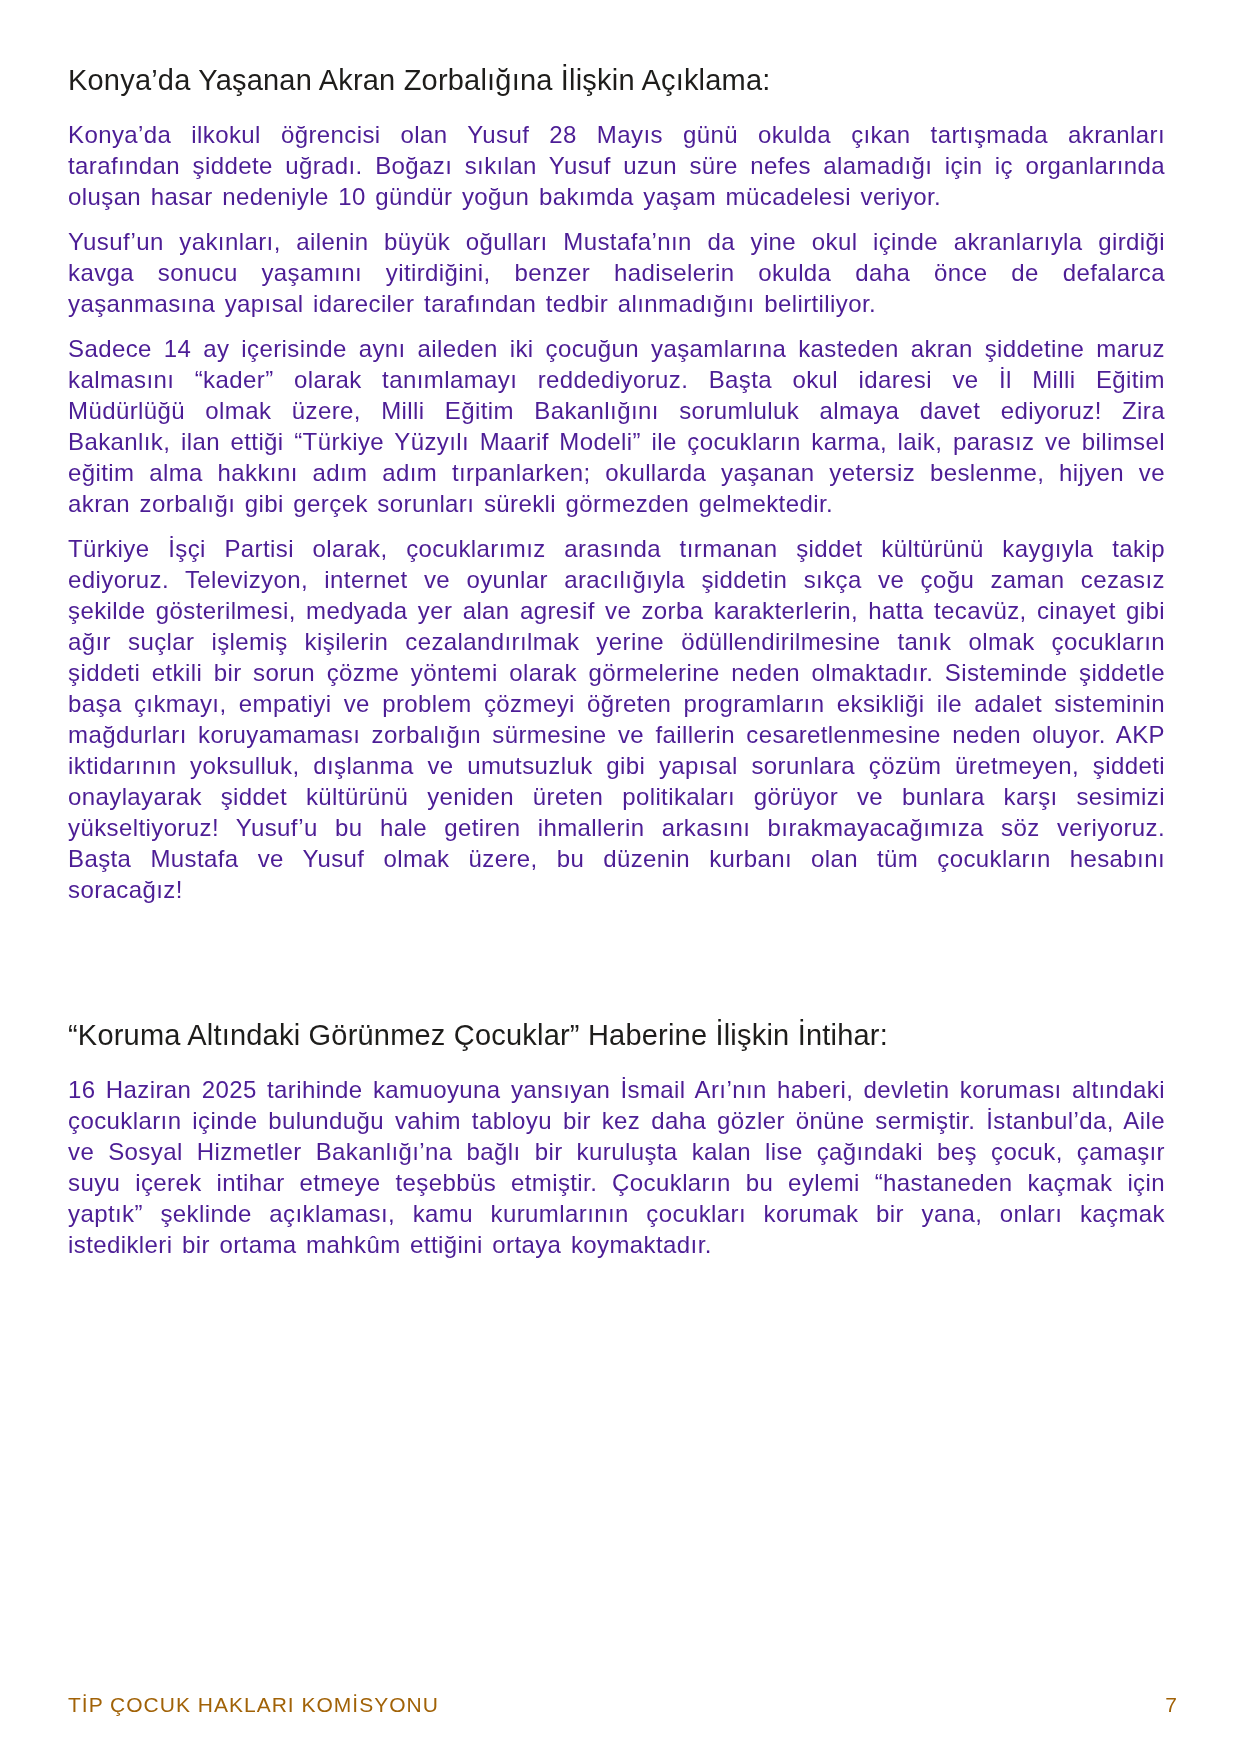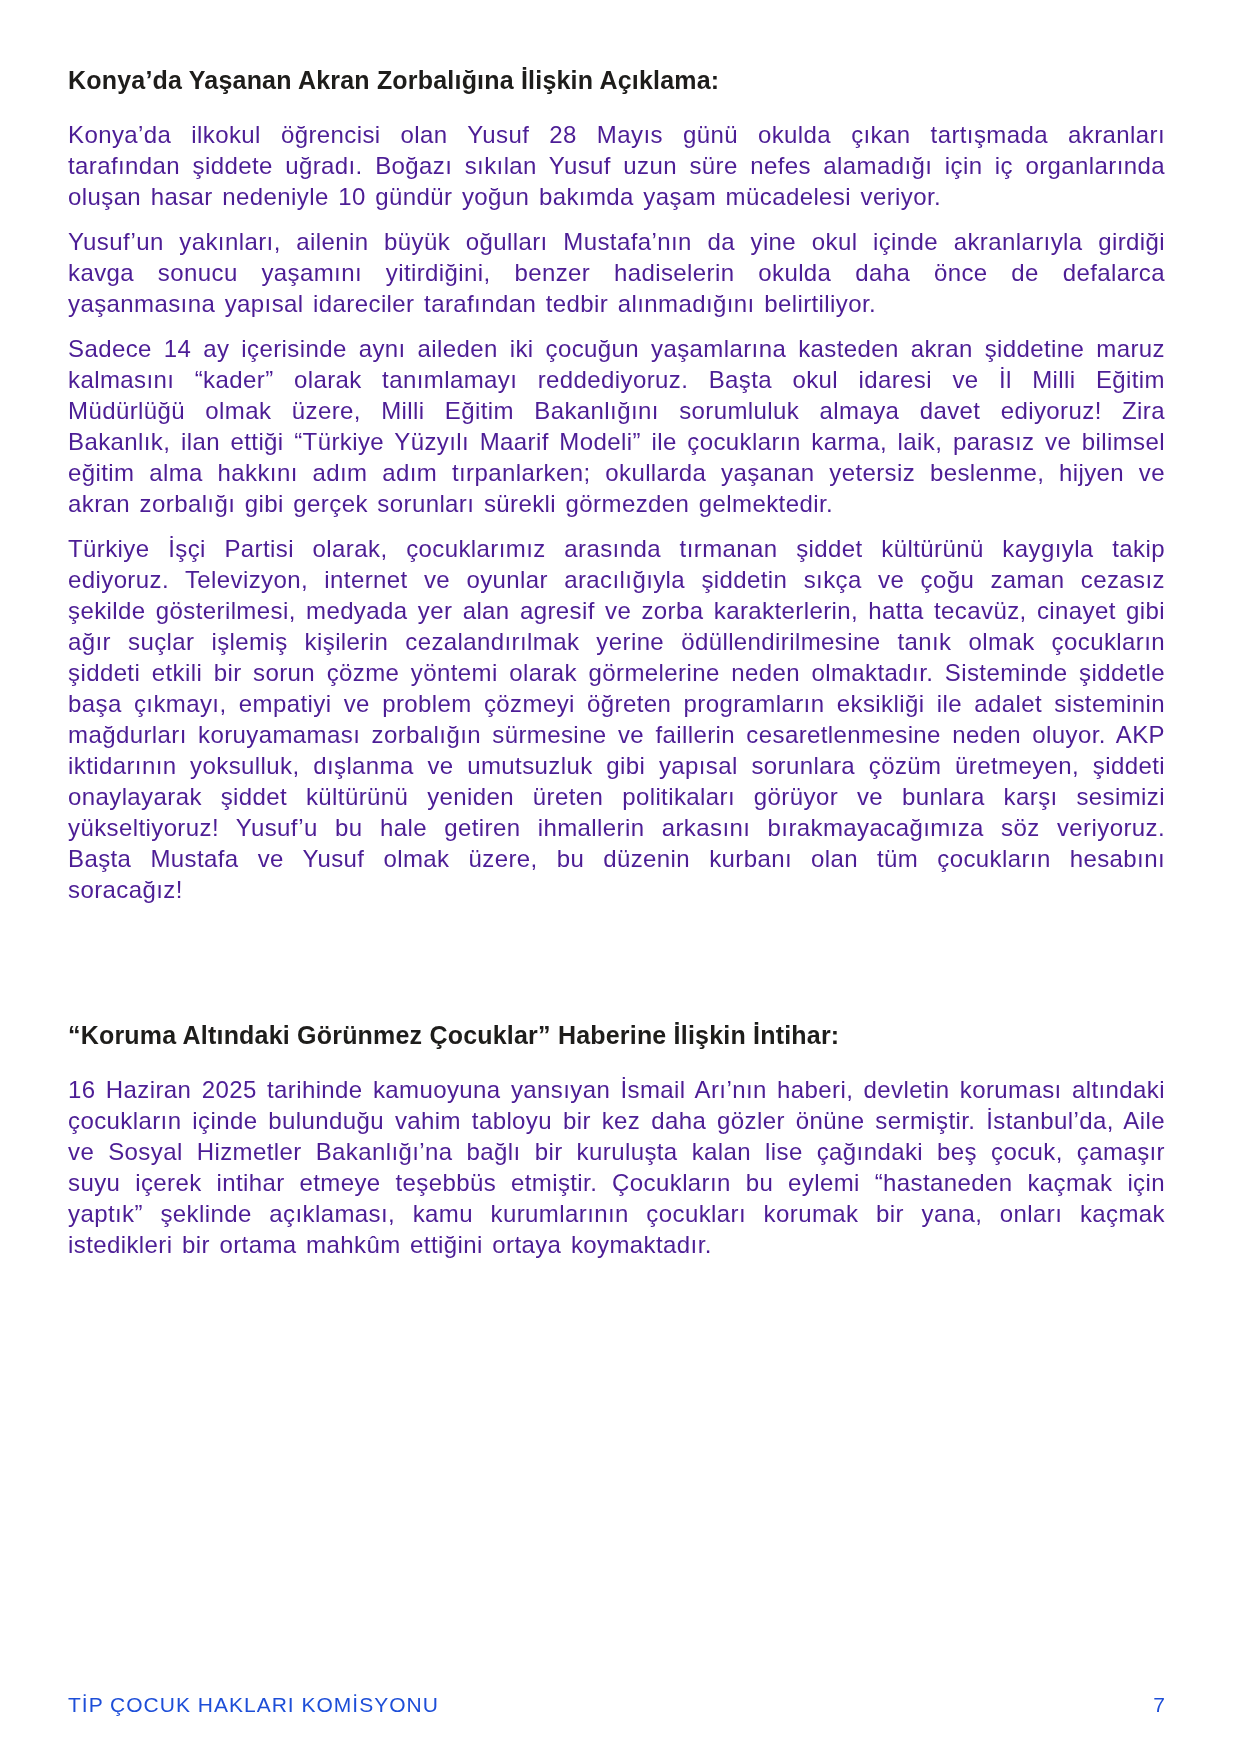--- a/index.html
+++ b/index.html
@@ -24,23 +24,23 @@
     right: 76px;
   }
   .doc-section {
     margin: 0;
   }
   .section-gap {
     margin-top: 112px;
   }
   .heading {
     margin: 0 0 21px 0;
-    font-size: 25px;
+    font-size: 29px;
     line-height: 36px;
-    font-weight: 700;
+    font-weight: 400;
     color: #1e1d1b;
     letter-spacing: 0.2px;
     text-align: left;
   }
   .heading .heading-line {
     display: block;
   }
   .para {
     margin: 0 0 14px 0;
     font-size: 24px;
@@ -49,28 +49,28 @@
     text-align: justify;
     letter-spacing: 0.4px;
     word-spacing: 2.5px;
   }
   .para:last-child {
     margin-bottom: 0;
   }
   .footer {
     position: absolute;
     left: 68px;
-    right: 76px;
+    right: 64px;
     bottom: 36px;
     display: flex;
     justify-content: space-between;
     align-items: flex-end;
     font-size: 21px;
     line-height: 26px;
-    color: #1d4ed8;
+    color: #a16207;
     letter-spacing: 1px;
   }
   .footer .page-number {
     letter-spacing: 0;
   }
 </style>
 </head>
 <body>
 
 <div class="page">

